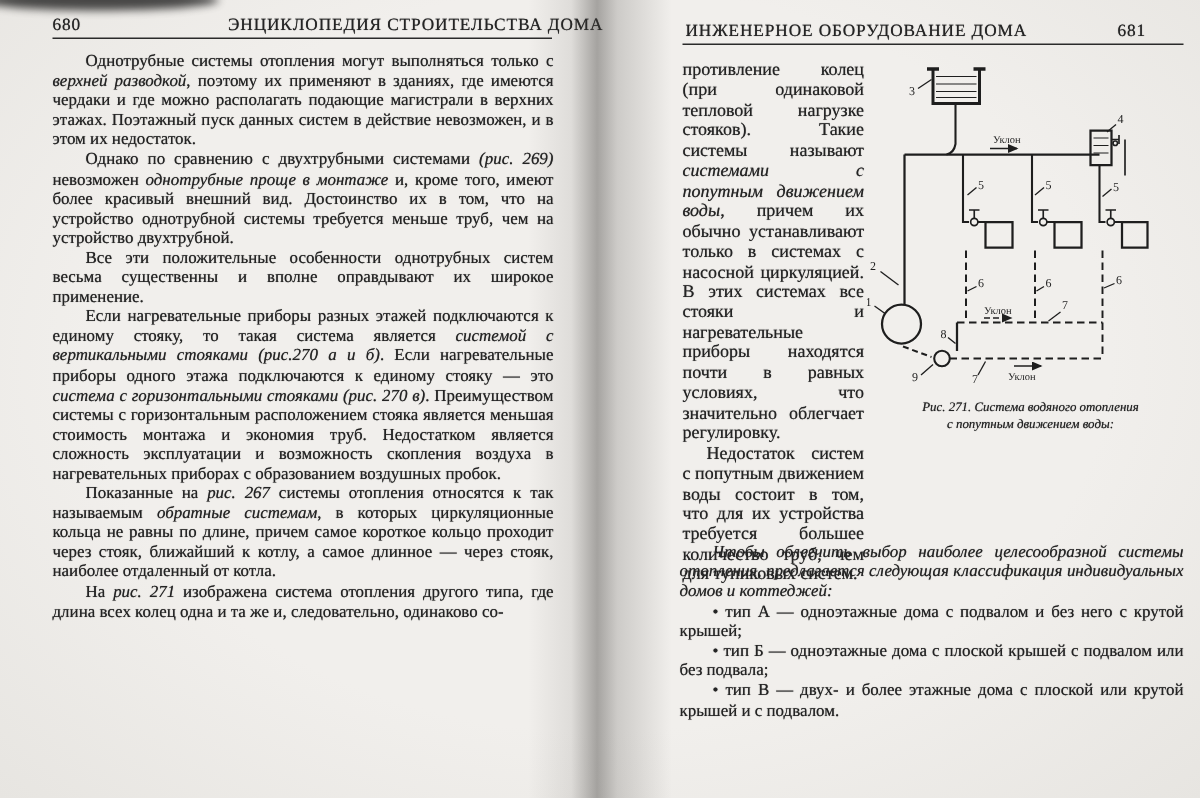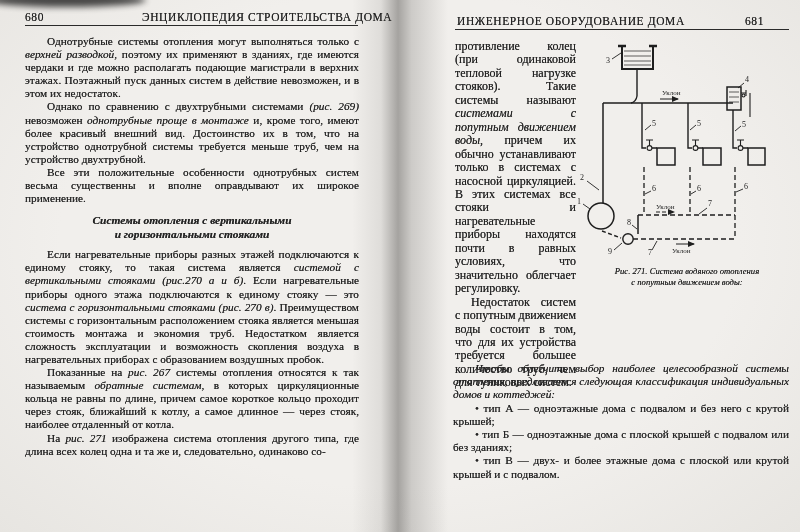--- a/index.html
+++ b/index.html
@@ -32,31 +32,29 @@
   .sect .li{margin:0;text-indent:22px;}
   svg text{font-family:"Liberation Serif","DejaVu Serif",serif;font-size:8px;fill:#1e1e1e;}
   svg .sl{font-size:7px;}
   svg *{vector-effect:non-scaling-stroke;}
 </style>
 </head>
 <body>
 
 <div id="scan">
 
-  <div class="abs" style="left:0;top:0;width:400px;height:532px;">
+  <div class="abs" style="left:10px;top:0;width:400px;height:532px;">
     <div class="abs txt hdr" style="left:25px;top:11px;">680</div>
     <div class="abs txt hdr" style="left:142px;top:11px;">ЭНЦИКЛОПЕДИЯ СТРОИТЕЛЬСТВА ДОМА</div>
     <div class="rule" style="left:25px;top:25px;width:333px;"></div>
 
     <div class="abs txt body" style="left:25px;top:35px;width:334px;">
       <p><span>Однотрубные системы отопления могут выполняться только с </span><i>верхней разводкой</i><span>, поэтому их применяют в зданиях, где имеются чердаки и где можно располагать подающие магистрали в верхних этажах. Поэтажный пуск данных систем в действие невозможен, и в этом их недостаток.</span></p>
       <p><span>Однако по сравнению с двухтрубными системами </span><i>(рис. 269)</i><span> невозможен </span><i>однотрубные проще в монтаже</i><span> и, кроме того, имеют более красивый внешний вид. Достоинство их в том, что на устройство однотрубной системы требуется меньше труб, чем на устройство двухтрубной.</span></p>
       <p><span>Все эти положительные особенности однотрубных систем весьма существенны и вполне оправдывают их широкое применение.</span></p>
-      <div class="chead">Системы отопления с вертикальными
-и горизонтальными стояками</div>
       <p><span>Если нагревательные приборы разных этажей подключаются к единому стояку, то такая система является </span><i>системой с вертикальными стояками (рис.270 а и б)</i><span>. Если нагревательные приборы одного этажа подключаются к единому стояку — это </span><i>система с горизонтальными стояками (рис. 270 в)</i><span>. Преимуществом системы с горизонтальным расположением стояка является меньшая стоимость монтажа и экономия труб. Недостатком является сложность эксплуатации и возможность скопления воздуха в нагревательных приборах с образованием воздушных пробок.</span></p>
       <p><span>Показанные на </span><i>рис. 267</i><span> системы отопления относятся к так называемым </span><i>обратные системам</i><span>, в которых циркуляционные кольца не равны по длине, причем самое короткое кольцо проходит через стояк, ближайший к котлу, а самое длинное — через стояк, наиболее отдаленный от котла.</span></p>
       <p><span>На </span><i>рис. 271</i><span> изображена система отопления другого типа, где длина всех колец одна и та же и, следовательно, одинаково со-</span></p>
     </div>
   </div>
 
   <div class="abs" style="left:400px;top:0;width:400px;height:532px;">
     <div class="abs txt hdr" style="left:57px;top:15px;">ИНЖЕНЕРНОЕ ОБОРУДОВАНИЕ ДОМА</div>
     <div class="abs txt hdr" style="left:345px;top:15px;">681</div>
     <div class="rule" style="left:55px;top:29px;width:334px;"></div>
@@ -67,21 +65,21 @@
     </div>
 
     <div class="abs txt cap" style="left:182px;top:266px;width:210px;">
       <div class="t">Рис. 271. Система водяного отопления
 с попутным движением воды:</div>
     </div>
 
     <div class="abs txt sect" style="left:53px;top:362px;width:336px;">
       <p class="intro">Чтобы облегчить выбор наиболее целесообразной системы отопления, предлагается следующая классификация индивидуальных домов и коттеджей:</p>
       <div class="li">• тип А — одноэтажные дома с подвалом и без него с крутой крышей;</div>
-      <div class="li">• тип Б — одноэтажные дома с плоской крышей с подвалом или без зданиях;</div>
+      <div class="li">• тип Б — одноэтажные дома с плоской крышей с подвалом или без подвала;</div>
       <div class="li">• тип В — двух- и более этажные дома с плоской или крутой крышей и с подвалом.</div>
     </div>
   </div>
 
   <svg class="abs" style="left:578px;top:33px;" width="222" height="226" viewBox="578 33 222 226">
     <defs>
       <marker id="arr" markerWidth="7" markerHeight="6" refX="6" refY="3" orient="auto">
         <path d="M0,0 L7,3 L0,6 Z" fill="#1e1e1e"></path>
       </marker>
     </defs>

